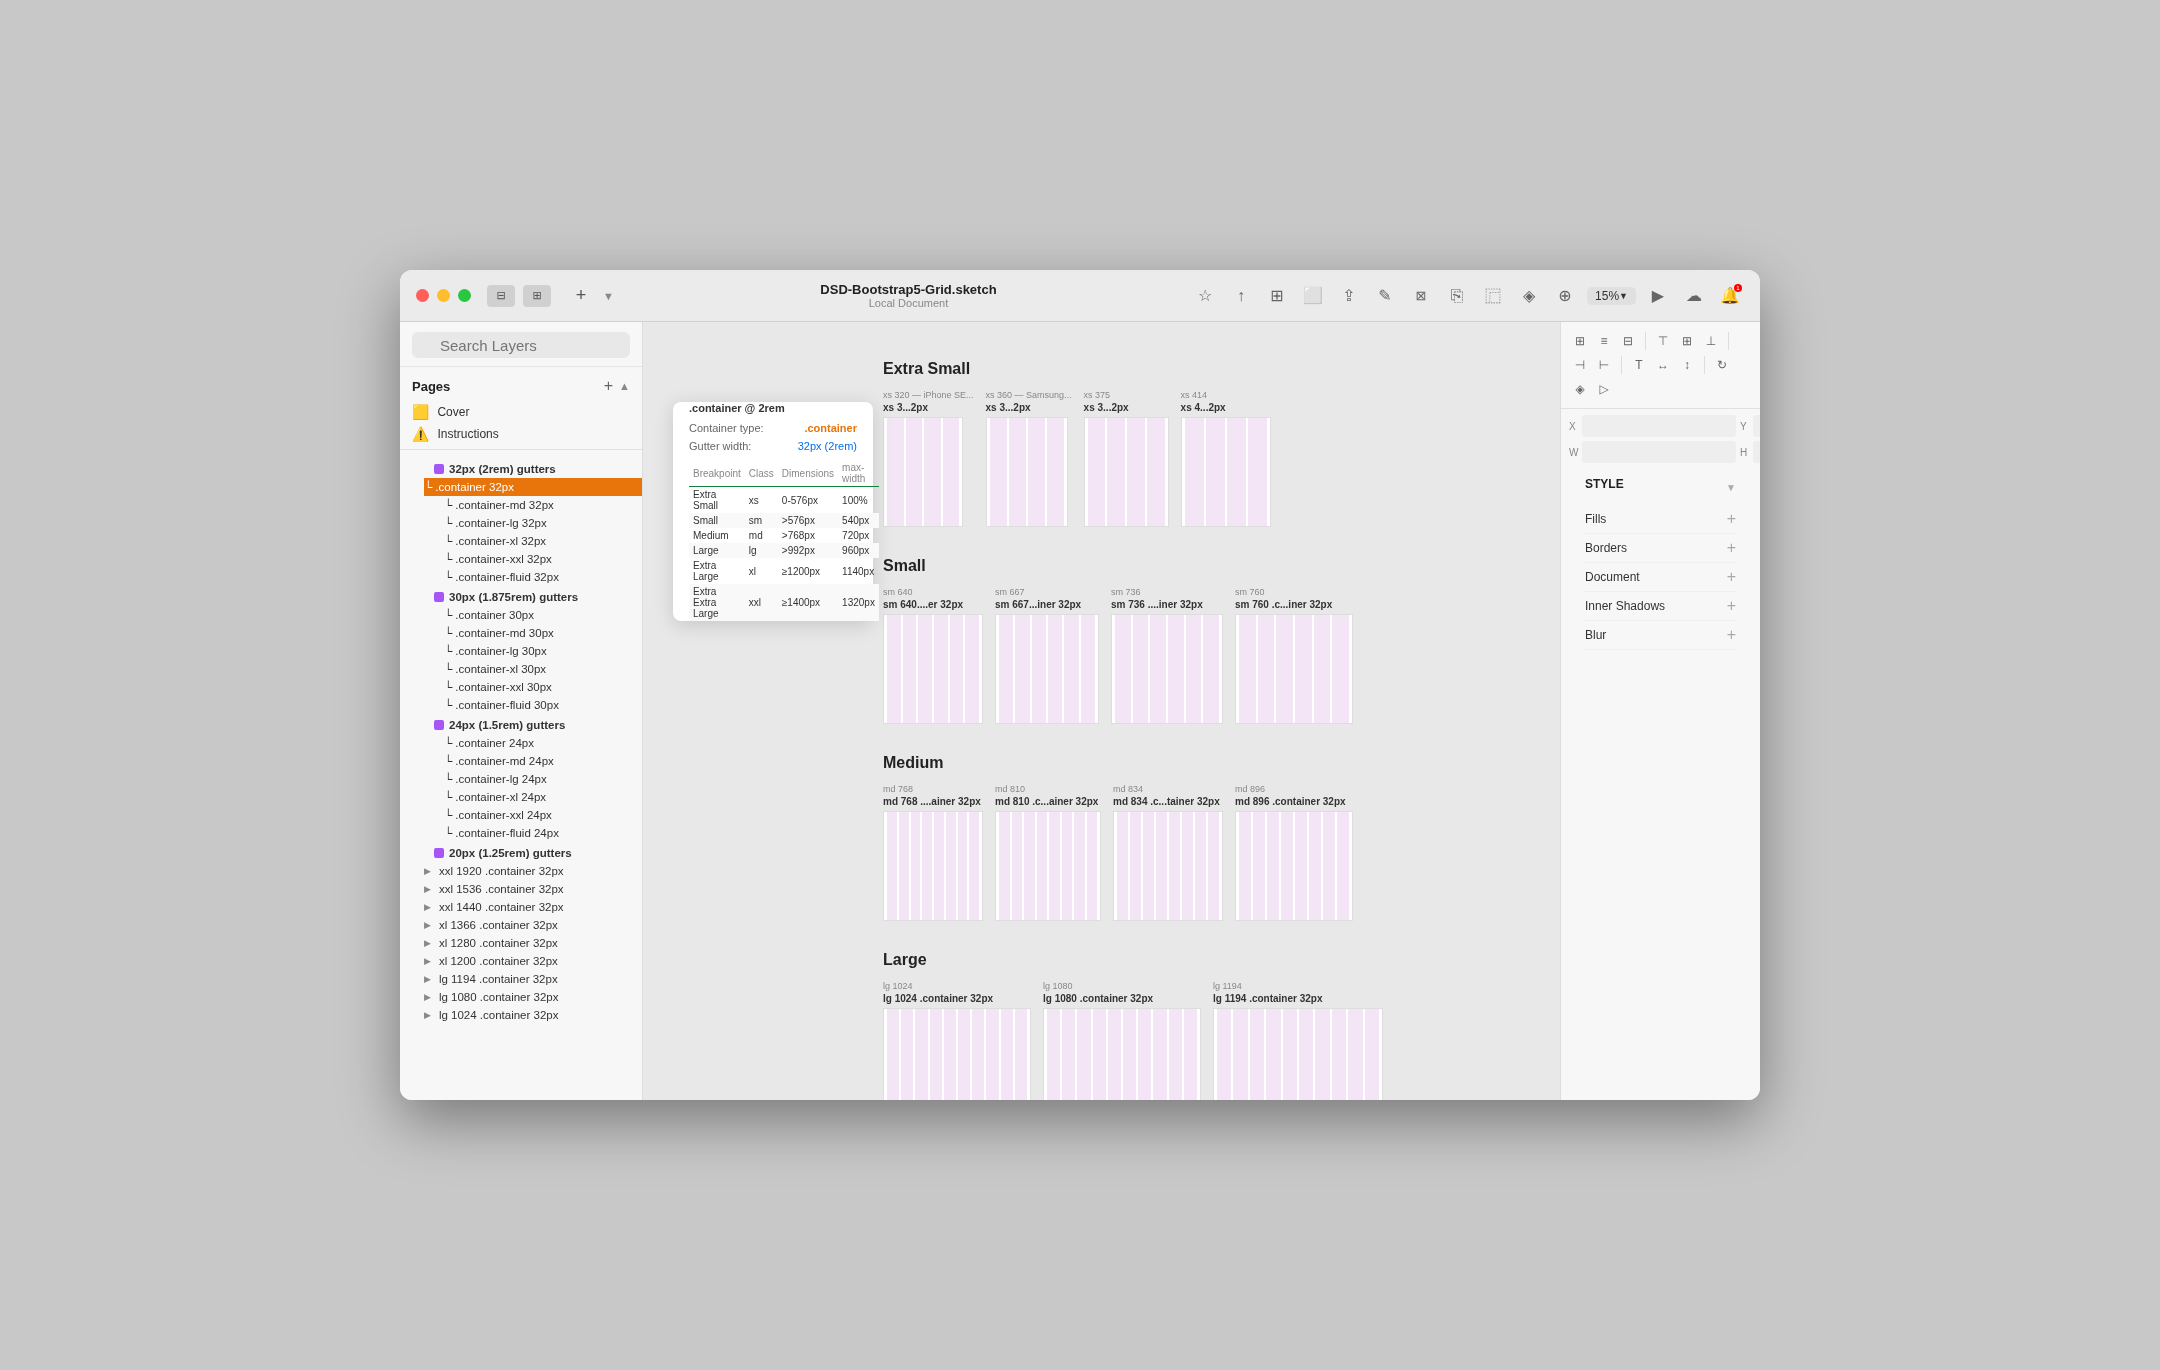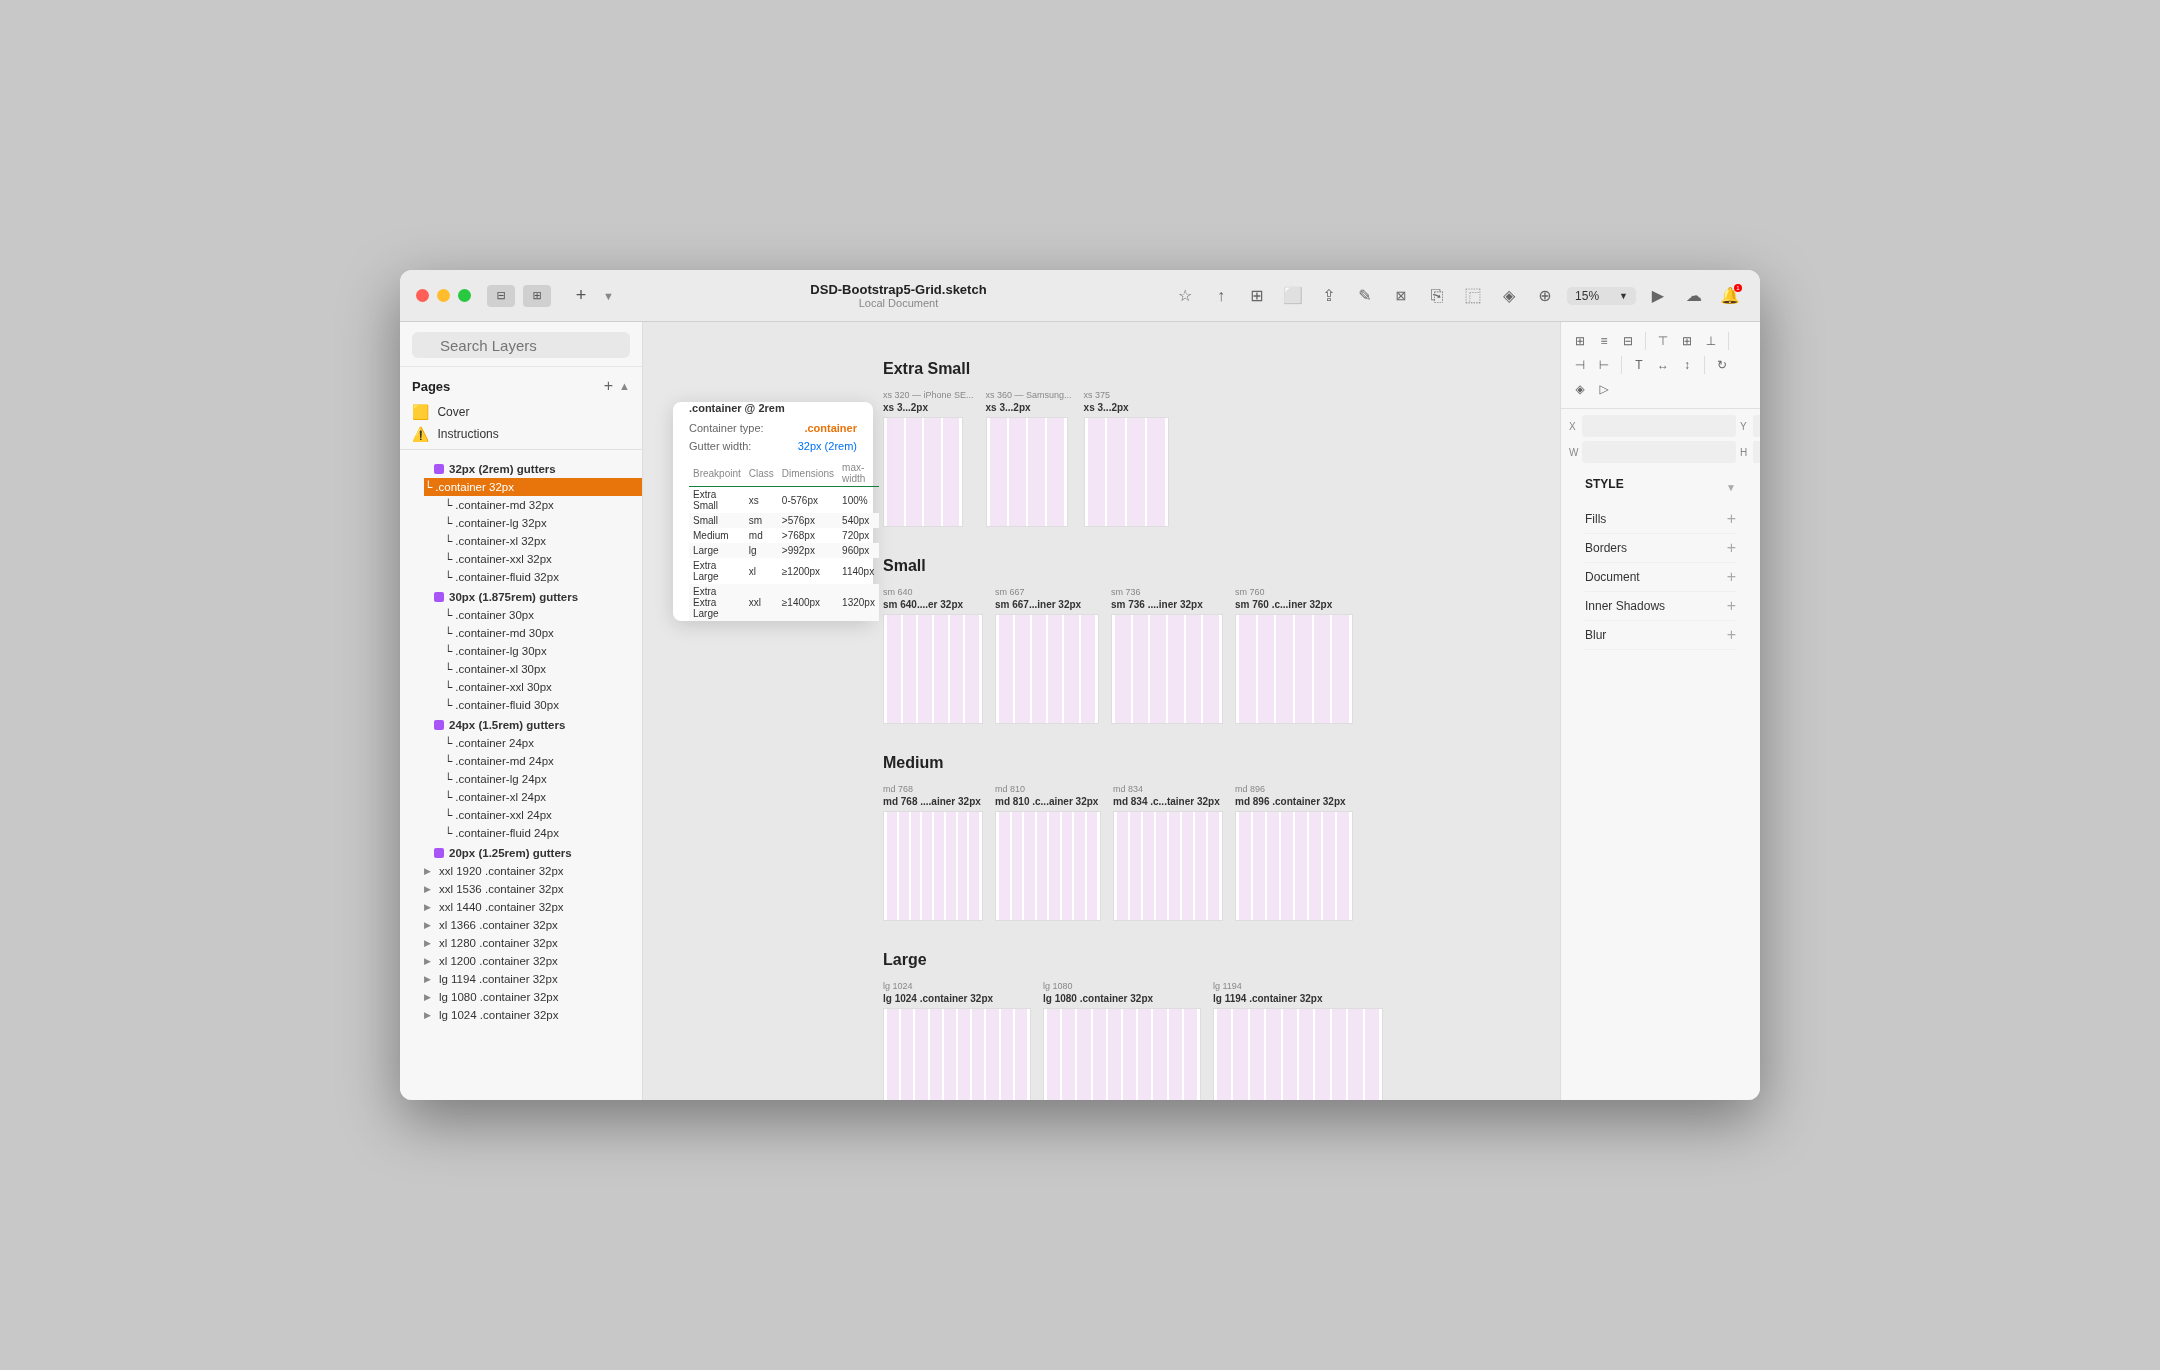--- a/index.html
+++ b/index.html
@@ -84,21 +84,21 @@
       height: 28px;
       display: flex;
       align-items: center;
       justify-content: center;
       color: #666;
       font-size: 16px;
     }
     .zoom-control {
       display: flex;
       align-items: center;
-      gap: 20px;
+      gap: 0;
       background: #e0e0e0;
       border-radius: 5px;
       padding: 2px 8px;
       font-size: 12px;
       color: #333;
     }
     
     .main-layout {
       display: flex;
       flex: 1;
@@ -661,20 +661,32 @@
               <div class="frame-label-bold">xs 3...2px</div>
               <div class="frame-visual" style="width:85px;height:110px;">
                 <div class="frame-columns">
                   <div class="frame-col"></div>
                     <div class="frame-col"></div>
                     <div class="frame-col"></div>
                     <div class="frame-col"></div>
                 </div>
               </div>
             </div>
+            <div class="frame-item">
+              <div class="frame-label-top">xs 414</div>
+              <div class="frame-label-bold">xs 4...2px</div>
+              <div class="frame-visual" style="width:90px;height:110px;">
+                <div class="frame-columns">
+                  <div class="frame-col"></div>
+                    <div class="frame-col"></div>
+                    <div class="frame-col"></div>
+                    <div class="frame-col"></div>
+                </div>
+              </div>
+            </div>
           </div>
         </div>
 
         <div class="grid-section">
           <div class="section-title">Small</div>
           <div class="frames-row">
             <div class="frame-item">
               <div class="frame-label-top">sm 640</div>
               <div class="frame-label-bold">sm 640....er 32px</div>
               <div class="frame-visual" style="width:100px;height:110px;">

